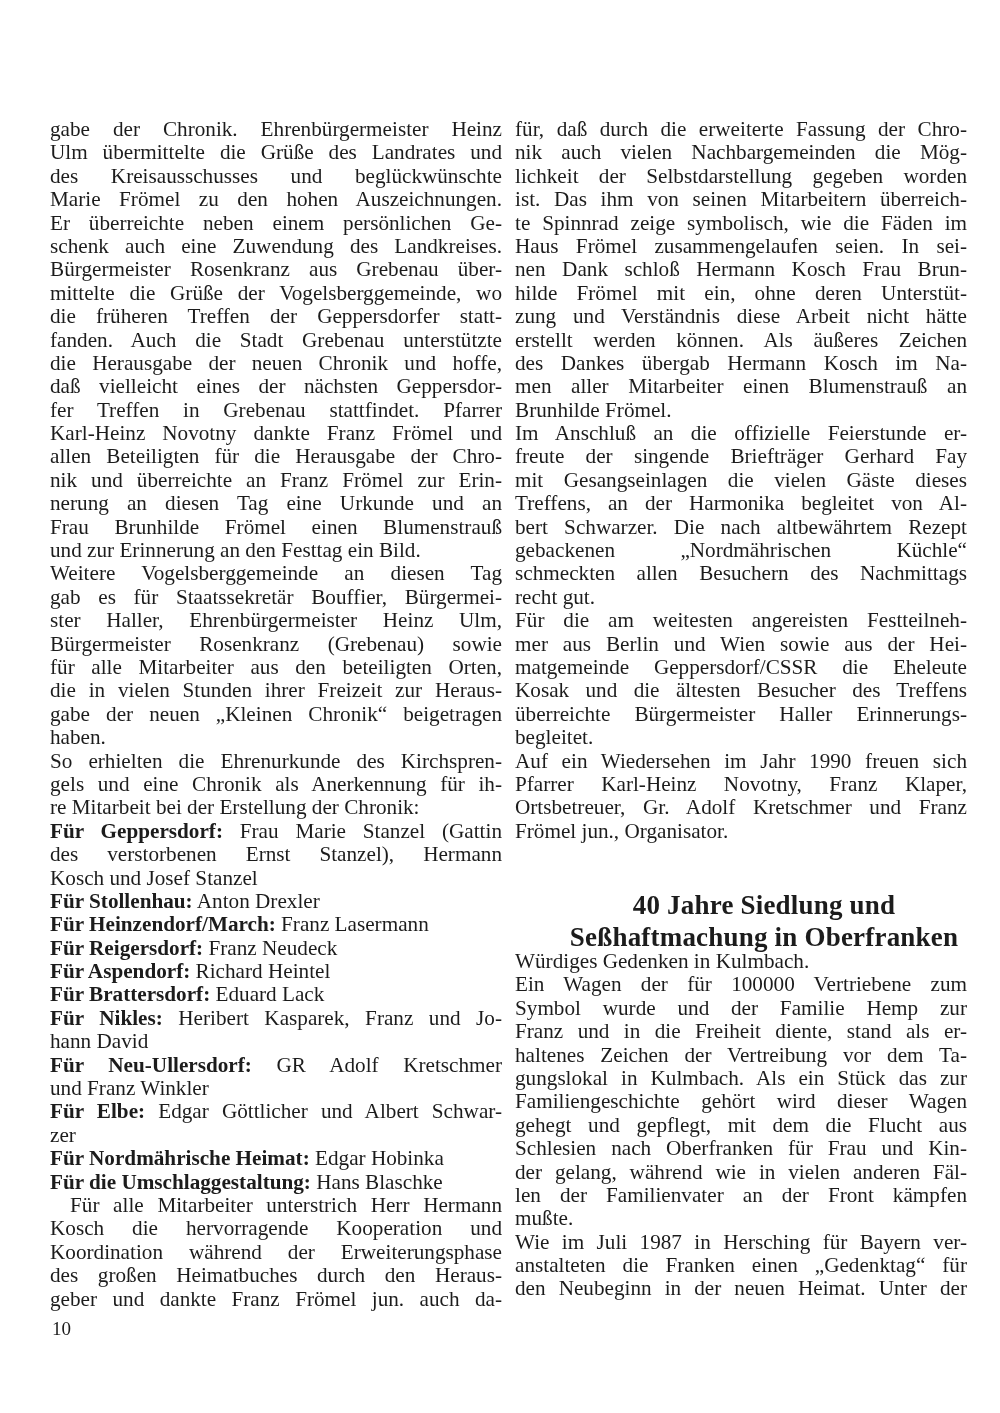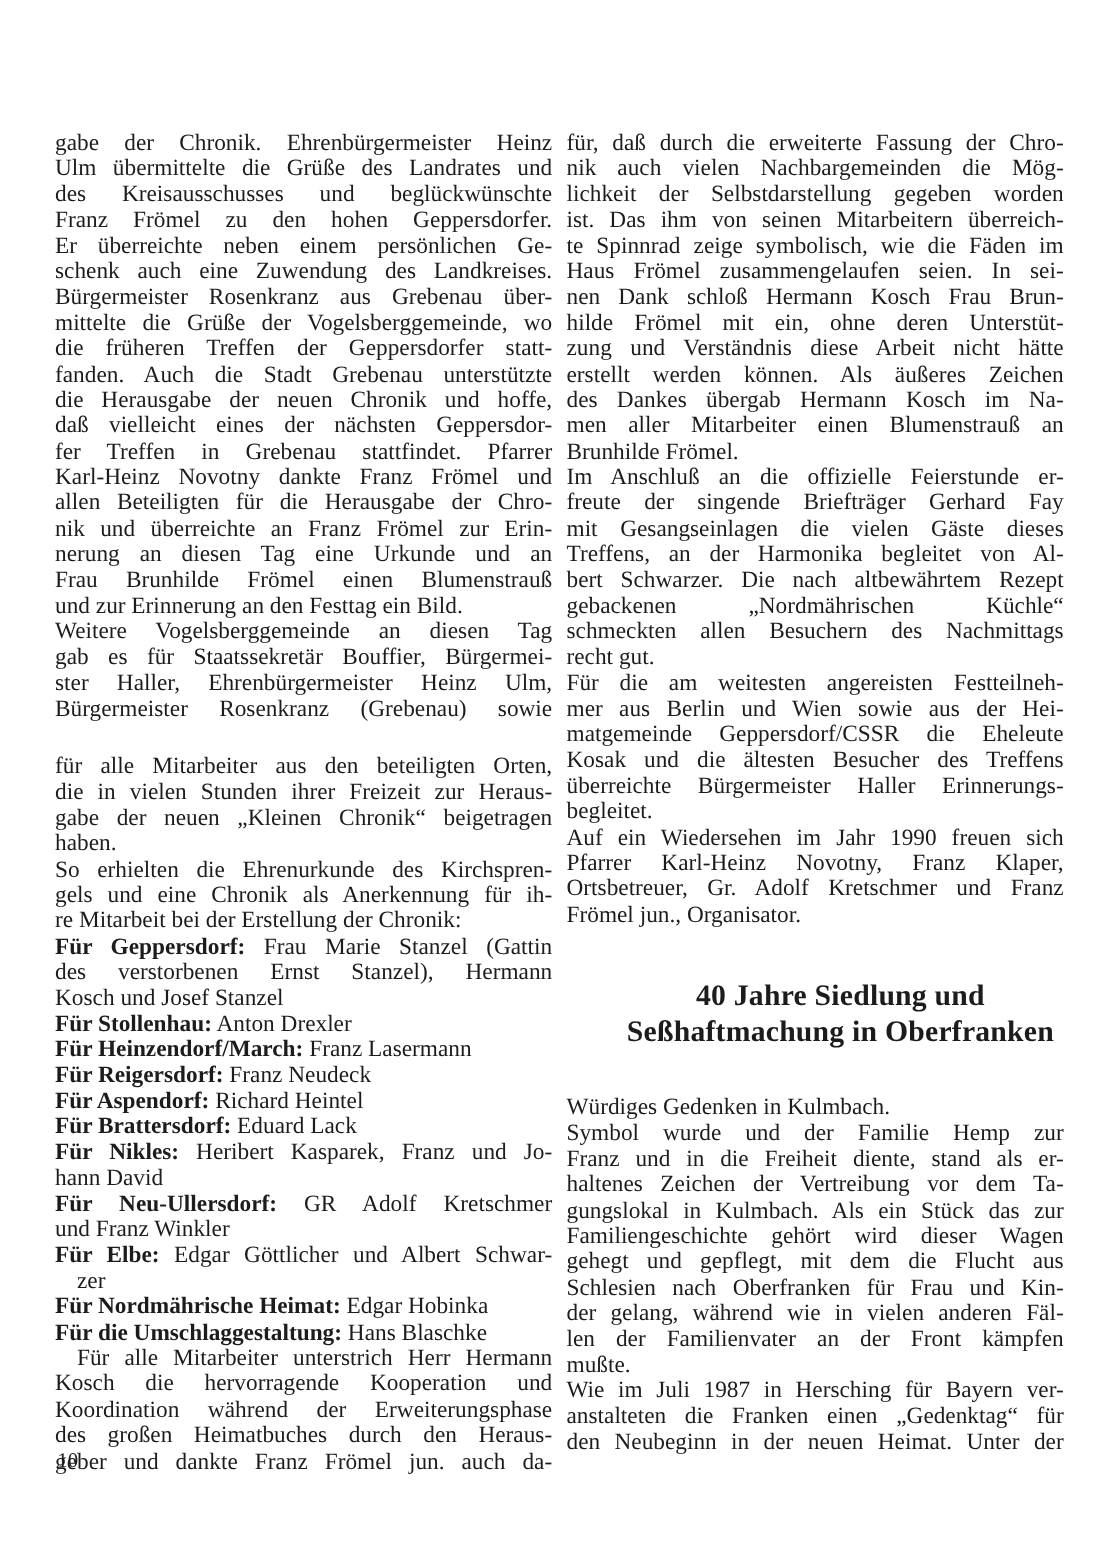--- a/index.html
+++ b/index.html
@@ -8,38 +8,38 @@
   .col { position: absolute; top: 118px; width: 452px; font-size: 21.2px; line-height: 23.4px; }
   #col-left { left: 50px; }
   #col-right { left: 515px; }
   .line { display: block; text-align: justify; text-align-last: justify; white-space: nowrap; height: 23.4px; overflow: visible; }
   .line.last { text-align-last: left; }
   .line .j { display: block; text-align: justify; text-align-last: inherit; white-space: normal; }
   .b { font-weight: bold; }
   .heading { position: absolute; left: 538px; width: 452px; top: 867px; text-align: center;
              font-weight: bold; font-size: 27px; line-height: 32px; letter-spacing: 0.2px; }
   .heading span { display: block; }
-  #col-right2 { position: absolute; left: 515px; top: 950px; width: 452px; font-size: 21.2px; line-height: 23.4px; margin-top: 45px; }
+  #col-right2 { position: absolute; left: 515px; top: 950px; width: 452px; font-size: 21.2px; line-height: 23.4px; }
   .page-number { position: absolute; left: 52px; top: 1318px; font-size: 19px; }
 </style>
 </head>
 <body>
 
 <div id="col-left" class="col">
     <div class="line">
       <span class="j" style="white-space: normal;"><span>gabe der Chronik. Ehrenbürgermeister Heinz</span></span>
     </div>
     <div class="line">
       <span class="j" style="white-space: normal;"><span>Ulm übermittelte die Grüße des Landrates und</span></span>
     </div>
     <div class="line">
       <span class="j" style="white-space: normal;"><span>des Kreisausschusses und beglückwünschte</span></span>
     </div>
     <div class="line">
-      <span class="j" style="white-space: normal;"><span>Franz Frömel zu den hohen Geppersdorfer.</span></span>
+      <span class="j" style="white-space: normal;"><span>Marie Frömel zu den hohen Auszeichnungen.</span></span>
     </div>
     <div class="line">
       <span class="j" style="white-space: normal;"><span>Er überreichte neben einem persönlichen Ge-</span></span>
     </div>
     <div class="line">
       <span class="j" style="white-space: normal;"><span>schenk auch eine Zuwendung des Landkreises.</span></span>
     </div>
     <div class="line">
       <span class="j" style="white-space: normal;"><span>Bürgermeister Rosenkranz aus Grebenau über-</span></span>
     </div>
@@ -85,21 +85,21 @@
     <div class="line">
       <span class="j" style="white-space: normal;"><span>gab es für Staatssekretär Bouffier, Bürgermei-</span></span>
     </div>
     <div class="line">
       <span class="j" style="white-space: normal;"><span>ster Haller, Ehrenbürgermeister Heinz Ulm,</span></span>
     </div>
     <div class="line">
       <span class="j" style="white-space: normal;"><span>Bürgermeister Rosenkranz (Grebenau) sowie</span></span>
     </div>
     <div class="line">
-      <span class="j" style="white-space: normal; margin-top: 29px;"><span>für alle Mitarbeiter aus den beteiligten Orten,</span></span>
+      <span class="j" style="white-space: normal;"><span>für alle Mitarbeiter aus den beteiligten Orten,</span></span>
     </div>
     <div class="line">
       <span class="j" style="white-space: normal;"><span>die in vielen Stunden ihrer Freizeit zur Heraus-</span></span>
     </div>
     <div class="line">
       <span class="j" style="white-space: normal;"><span>gabe der neuen „Kleinen Chronik“ beigetragen</span></span>
     </div>
     <div class="line last">
       <span class="j" style="white-space: normal;"><span>haben.</span></span>
     </div>
@@ -145,21 +145,21 @@
     <div class="line">
       <span class="j" style="white-space: normal;"><span class="b">Für Neu-Ullersdorf:</span><span> GR Adolf Kretschmer</span></span>
     </div>
     <div class="line last">
       <span class="j" style="white-space: normal;"><span>und Franz Winkler</span></span>
     </div>
     <div class="line">
       <span class="j" style="white-space: normal;"><span class="b">Für Elbe:</span><span> Edgar Göttlicher und Albert Schwar-</span></span>
     </div>
     <div class="line last">
-      <span class="j" style="white-space: normal; margin-left: 20px;"><span>zer</span></span>
+      <span class="j" style="white-space: normal;"><span>zer</span></span>
     </div>
     <div class="line last">
       <span class="j" style="white-space: normal;"><span class="b">Für Nordmährische Heimat:</span><span> Edgar Hobinka</span></span>
     </div>
     <div class="line last">
       <span class="j" style="white-space: normal;"><span class="b">Für die Umschlaggestaltung:</span><span> Hans Blaschke</span></span>
     </div>
     <div class="line">
       <span class="j" style="white-space: normal; margin-left: 20px;"><span>Für alle Mitarbeiter unterstrich Herr Hermann</span></span>
     </div>
@@ -276,20 +276,23 @@
 <h2 class="heading">
   <span>40 Jahre Siedlung und</span>
   <span>Seßhaftmachung in Oberfranken</span>
 </h2>
 
 <div id="col-right2">
     <div class="line last">
       <span class="j" style="white-space: normal;"><span>Würdiges Gedenken in Kulmbach.</span></span>
     </div>
     <div class="line">
+      <span class="j" style="white-space: normal;"><span>Ein Wagen der für 100000 Vertriebene zum</span></span>
+    </div>
+    <div class="line">
       <span class="j" style="white-space: normal;"><span>Symbol wurde und der Familie Hemp zur</span></span>
     </div>
     <div class="line">
       <span class="j" style="white-space: normal;"><span>Franz und in die Freiheit diente, stand als er-</span></span>
     </div>
     <div class="line">
       <span class="j" style="white-space: normal;"><span>haltenes Zeichen der Vertreibung vor dem Ta-</span></span>
     </div>
     <div class="line">
       <span class="j" style="white-space: normal;"><span>gungslokal in Kulmbach. Als ein Stück das zur</span></span>

